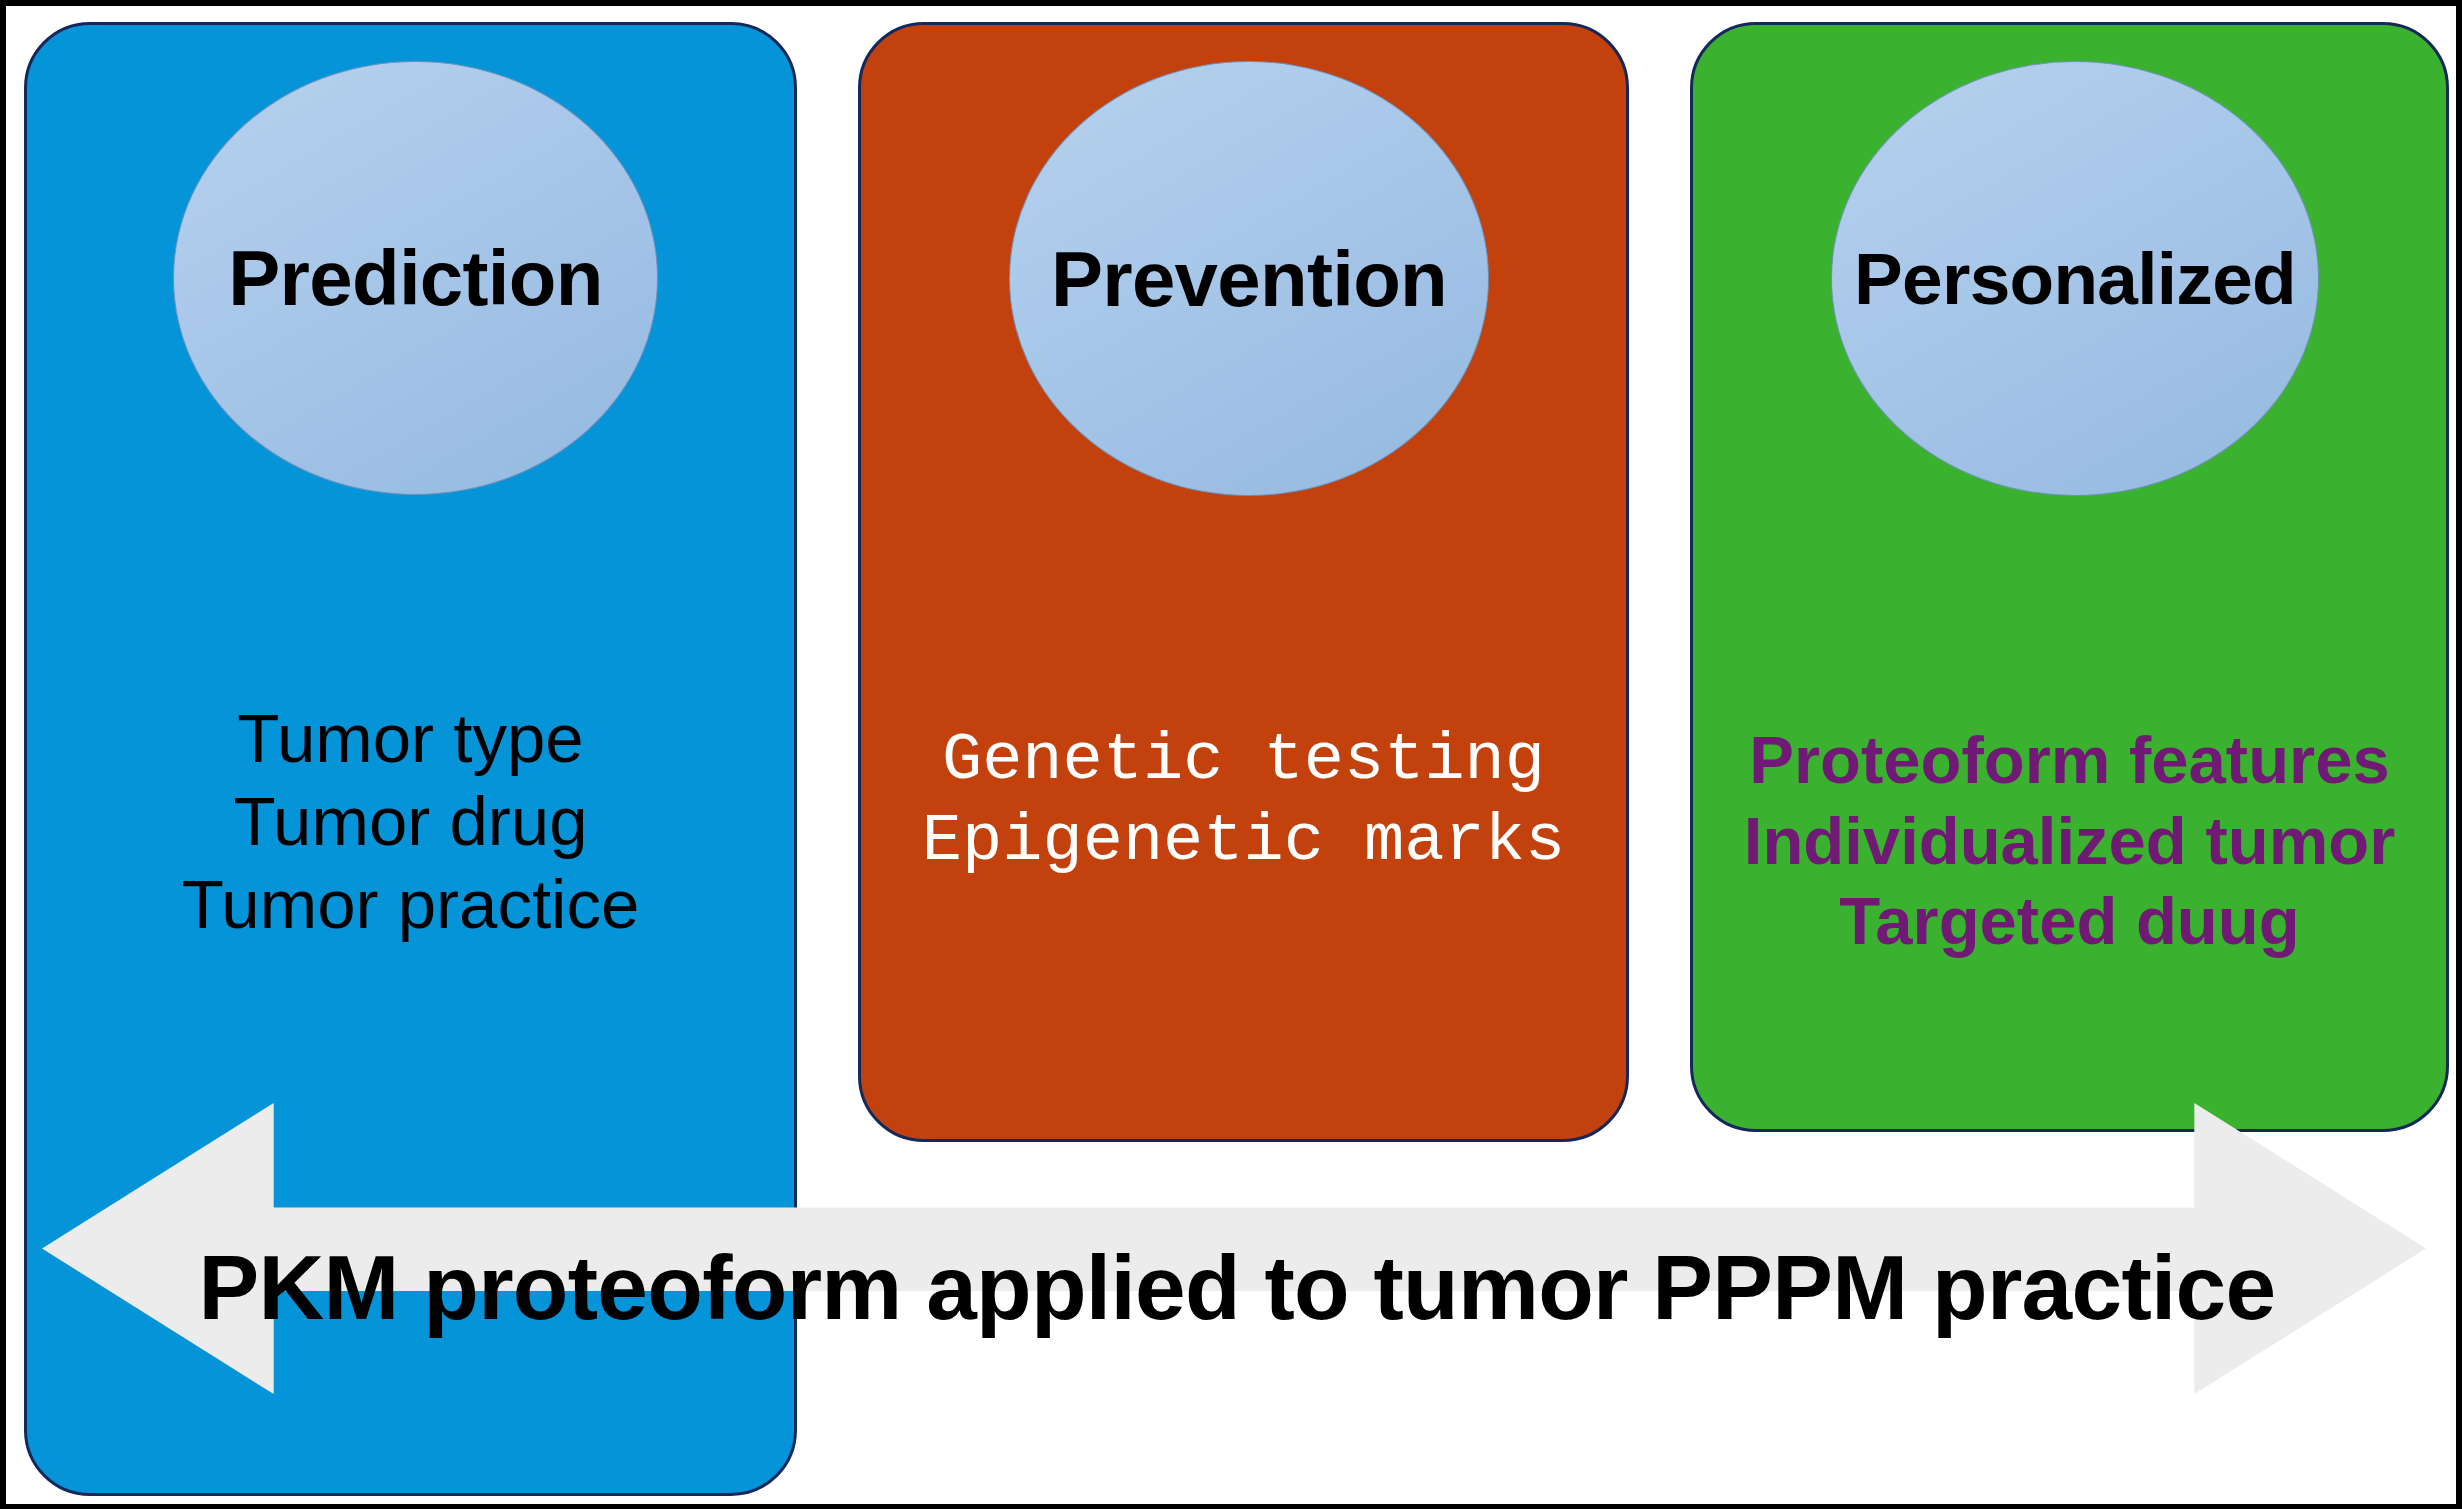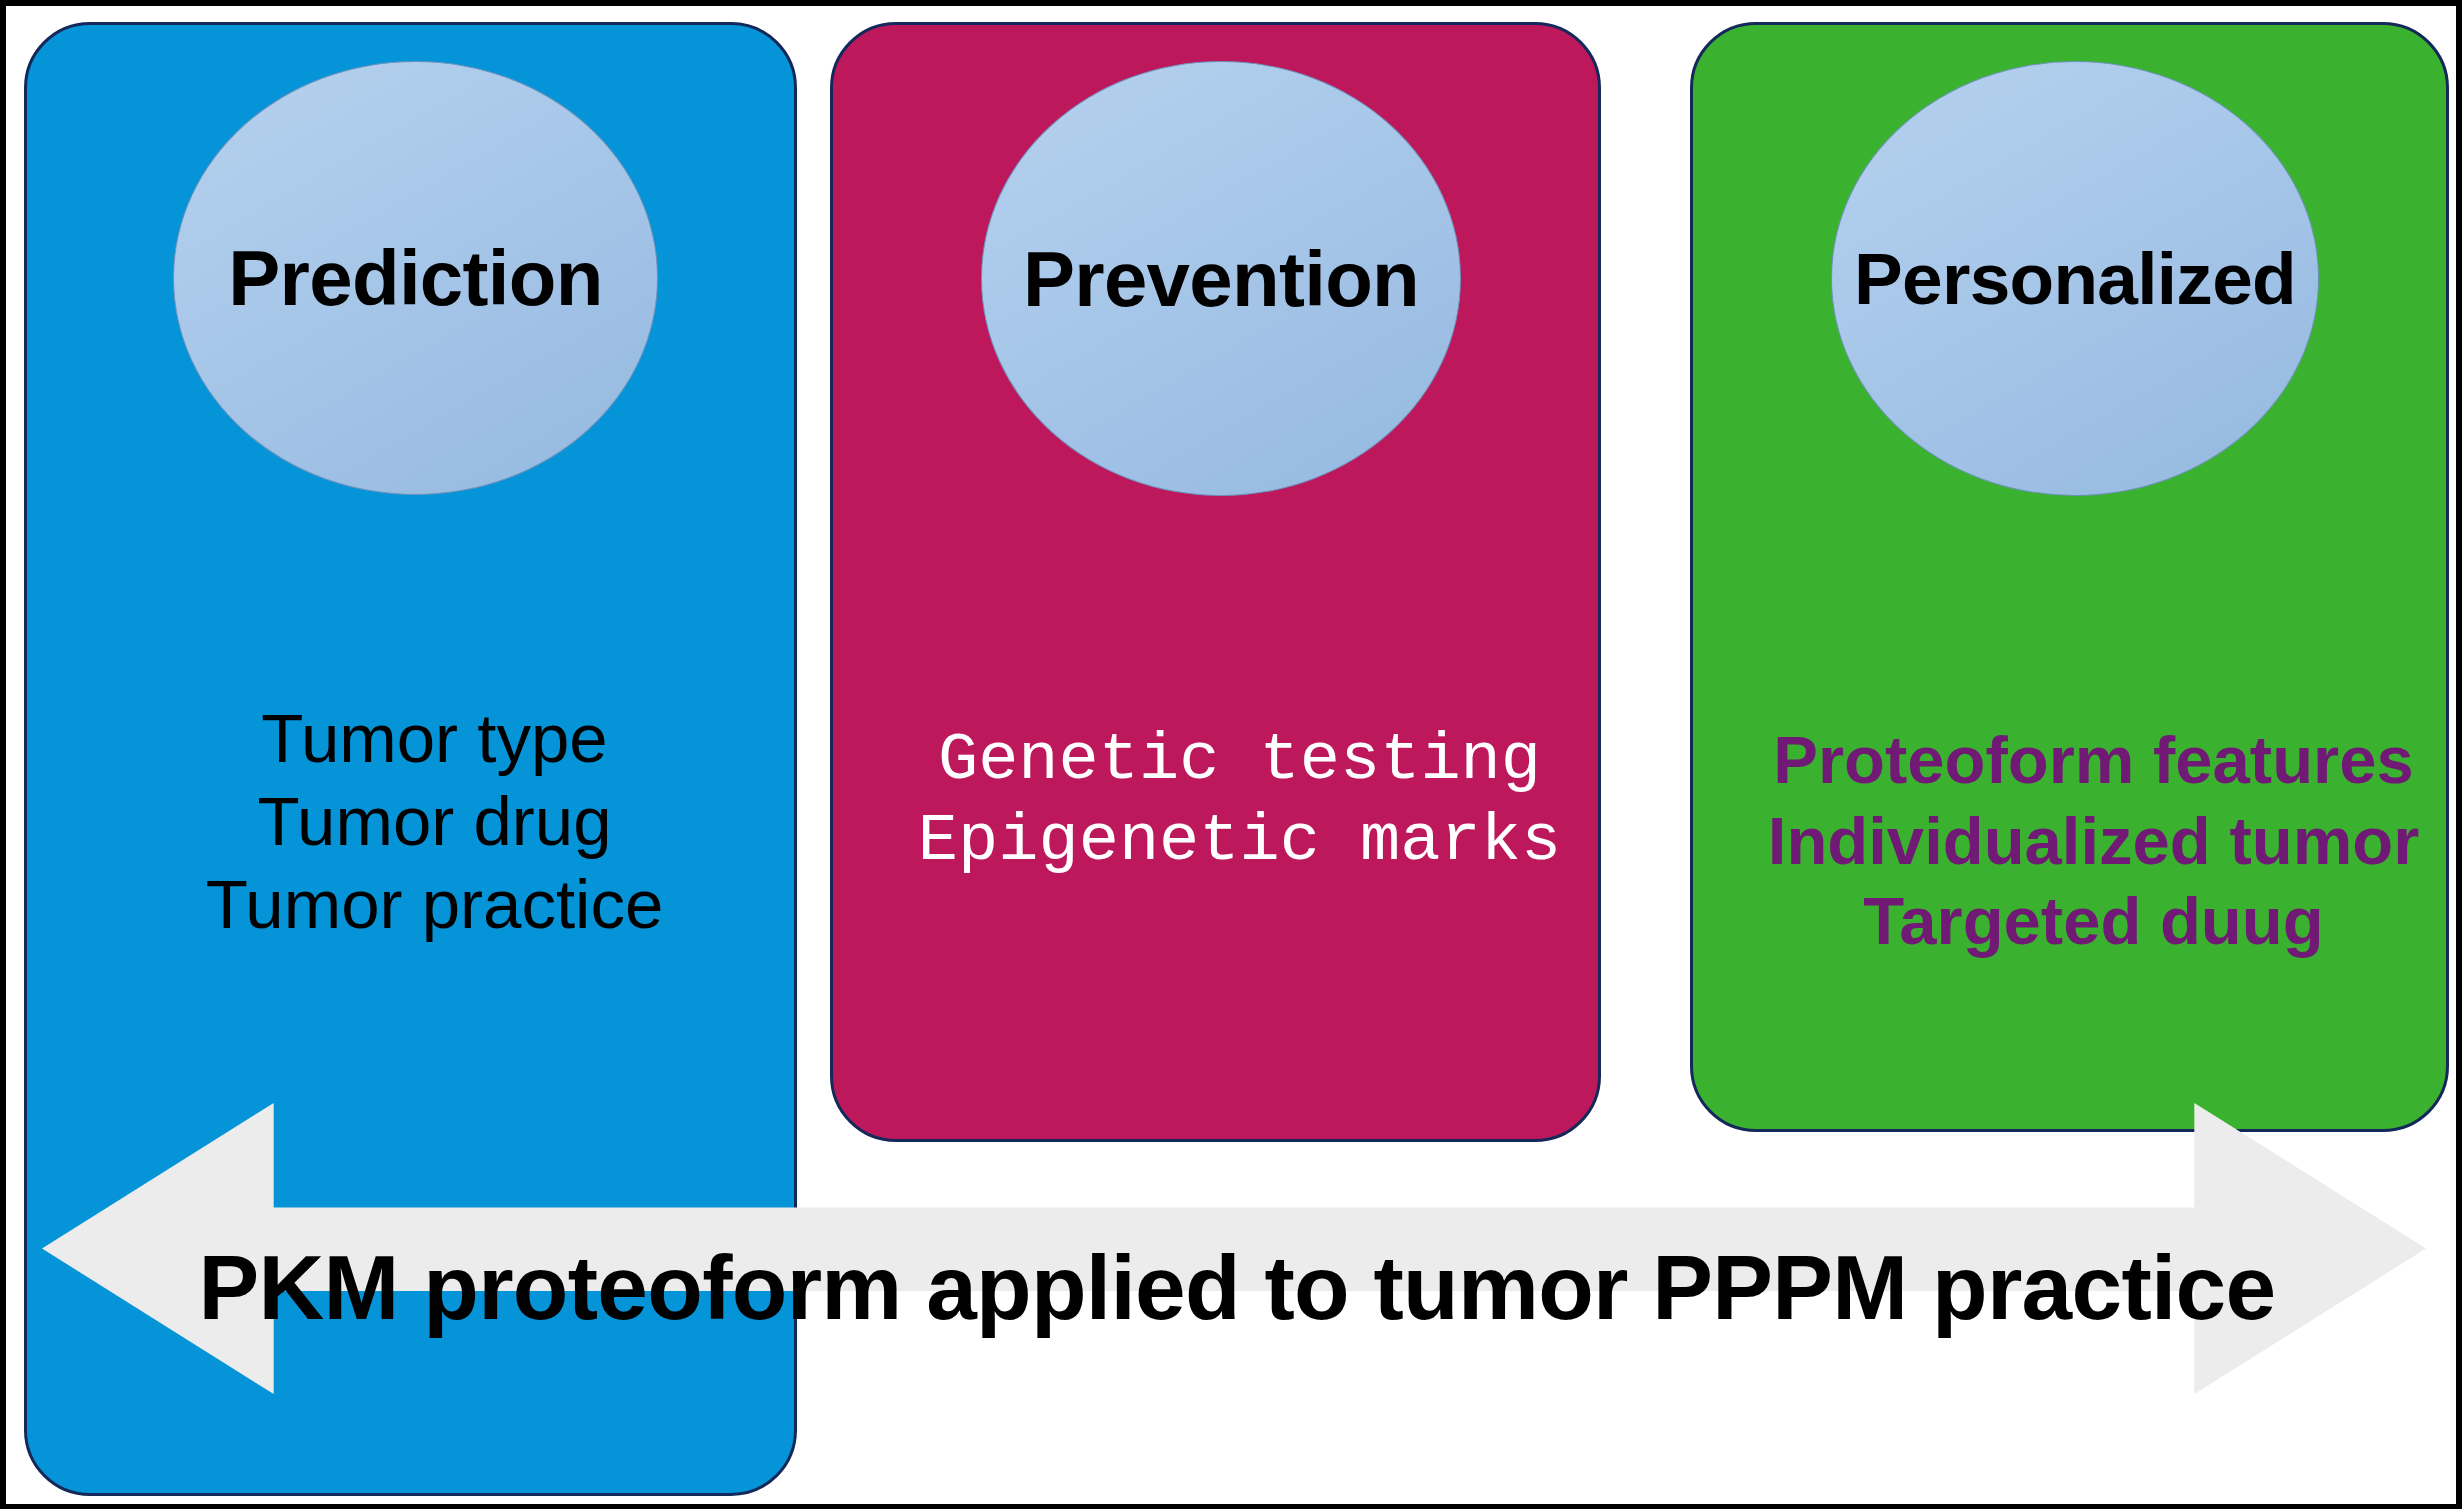--- a/index.html
+++ b/index.html
@@ -40,25 +40,25 @@
     overflow: visible;
   }
   .panel-blue {
     left: 18px;
     top: 16.4px;
     width: 773px;
     height: 1474px;
     background: #0694D8;
   }
   .panel-teal {
-    left: 824px;
+    left: 852px;
     top: 16.4px;
     width: 771px;
     height: 1120px;
-    background: #be185d;
+    background: #c2410c;
   }
   .panel-green {
     left: 1684px;
     top: 16.4px;
     width: 759px;
     height: 1110px;
     background: #3BB22F;
   }
 
   
@@ -101,21 +101,20 @@
   }
 
   
   .body-lines {
     position: absolute;
     left: 0;
     width: 100%;
     text-align: center;
     line-height: 1.20;
     white-space: nowrap;
-    padding-left: 24px;
   }
   .panel-blue .body-lines {
     top: 673px;
     color: #000000;
     font-size: 69px;
   }
   .panel-teal .body-lines {
     top: 695px;
     color: #FFFFFF;
     font-size: 67px;

